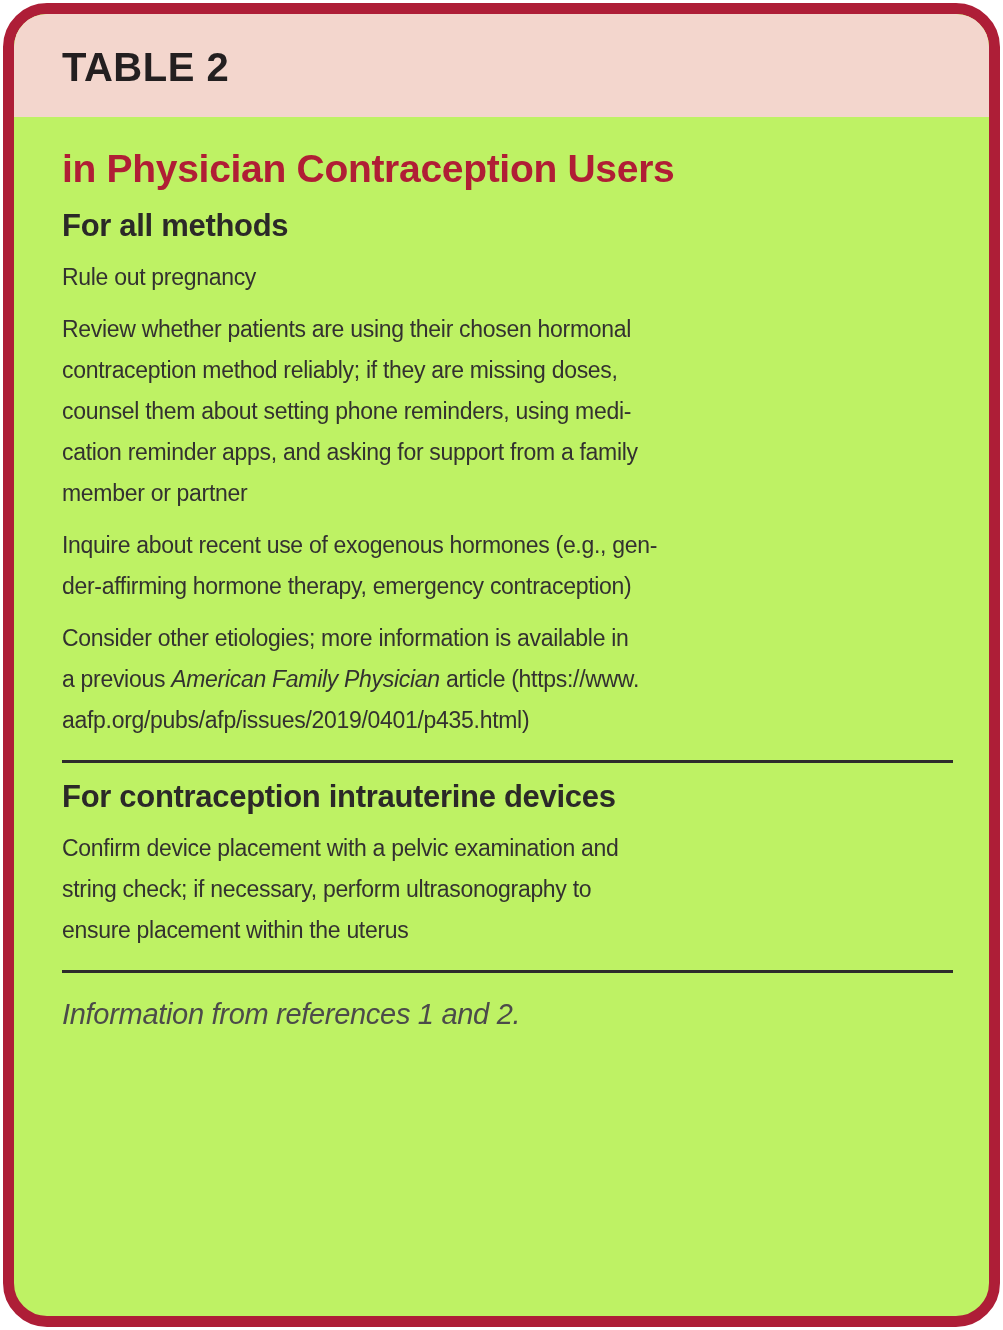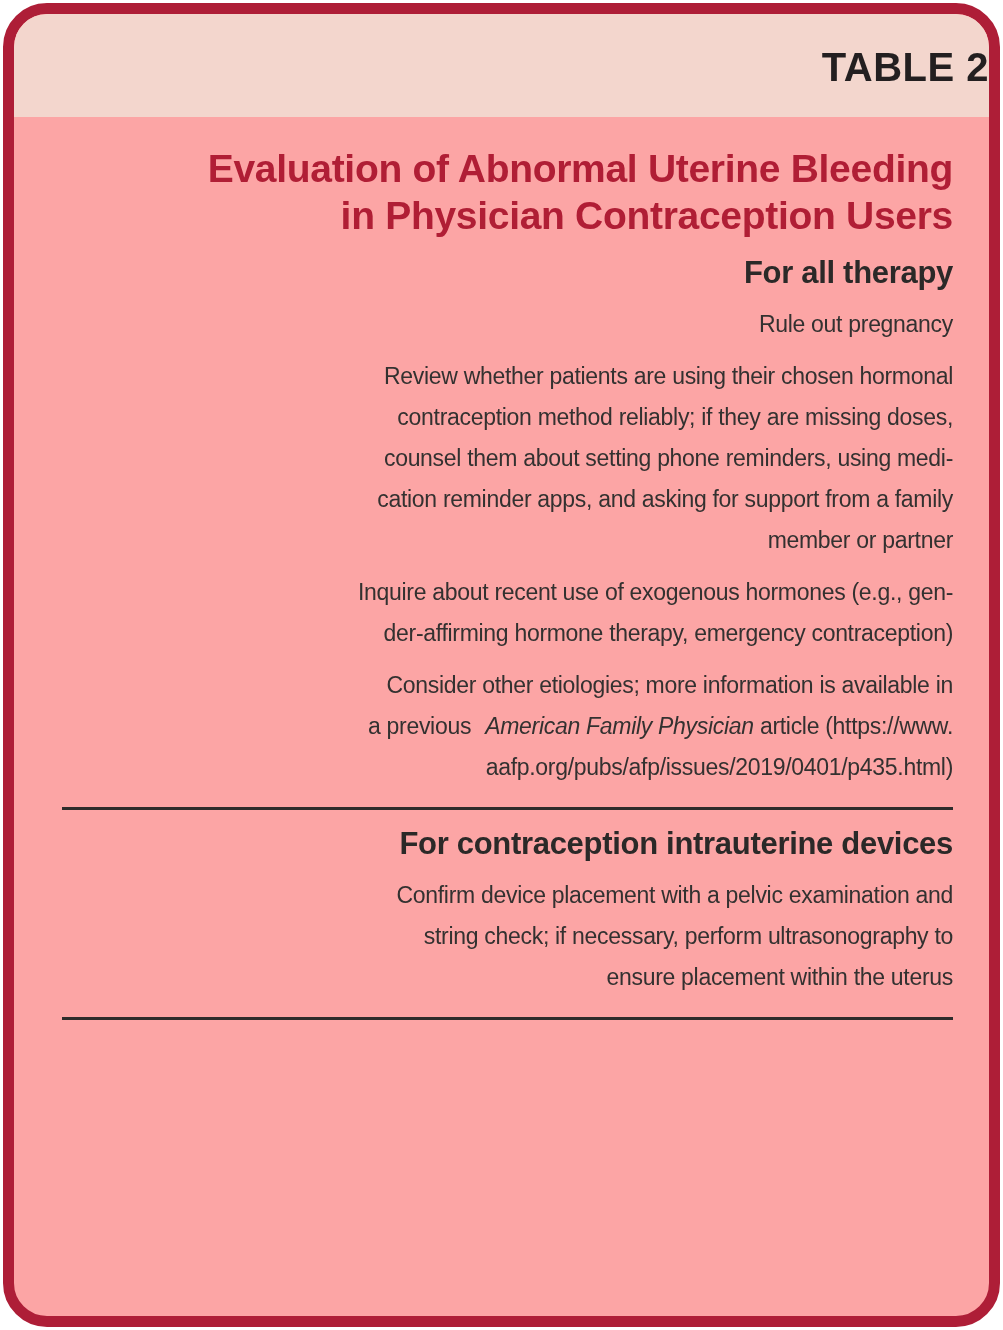--- a/index.html
+++ b/index.html
@@ -12,23 +12,22 @@
   }
   .card {
     position: absolute;
     left: 3px;
     top: 3px;
     width: 997px;
     height: 1324px;
     box-sizing: border-box;
     border: 11px solid #ae1e37;
     border-radius: 44px;
-    background: #fca5a5;
+    background: #bef264;
     overflow: hidden;
-    text-align: right;
   }
   .band {
     height: 103px;
     background: #f3d6cd;
     border-radius: 31px 31px 0 0;
   }
   .tag {
     padding: 31px 0 0 48px;
     font-size: 40px;
     font-weight: bold;
@@ -55,21 +54,21 @@
     color: #2b2928;
     letter-spacing: -0.3px;
   }
   .item {
     margin: 11px 0 0 0;
     font-size: 23px;
     line-height: 41px;
     color: #333130;
     letter-spacing: -0.3px;
   }
-  .item em { font-style: italic; margin-left: 8px; }
+  .item em { font-style: italic; }
   .divider {
     border-top: 3px solid #2e2c2b;
     margin-top: 19px;
   }
   .footnote {
     margin: 21px 0 0 0;
     font-size: 29px;
     line-height: 40px;
     font-style: italic;
     color: #4c4b4a;
@@ -78,28 +77,28 @@
 </style>
 </head>
 <body>
 
 <div class="card">
   <div class="band">
     <div class="tag">TABLE 2</div>
   </div>
   <div class="content">
     <h1 class="title">
-      <span class="tline">Evaluation of Abnormal Uterine Bleeding</span>
       <span class="tline">in Physician Contraception Users</span>
     </h1>
     <div id="sections">
-        <h2 class="sec-heading">For all therapy</h2>
+        <h2 class="sec-heading">For all methods</h2>
         <p class="item">Rule out pregnancy</p>
         <p class="item">Review whether patients are using their chosen hormonal<br>contraception method reliably; if they are missing doses,<br>counsel them about setting phone reminders, using medi-<br>cation reminder apps, and asking for support from a family<br>member or partner</p>
         <p class="item">Inquire about recent use of exogenous hormones (e.g., gen-<br>der-affirming hormone therapy, emergency contraception)</p>
         <p class="item">Consider other etiologies; more information is available in<br>a previous <em>American Family Physician</em> article (https://www.<br>aafp.org/pubs/afp/issues/2019/0401/p435.html)</p>
         <div class="divider"></div>
         <h2 class="sec-heading">For contraception intrauterine devices</h2>
         <p class="item">Confirm device placement with a pelvic examination and<br>string check; if necessary, perform ultrasonography to<br>ensure placement within the uterus</p>
       </div>
     <div class="divider"></div>
+    <p class="footnote">Information from references 1 and 2.</p>
   </div>
 </div>
 
 </body></html>

